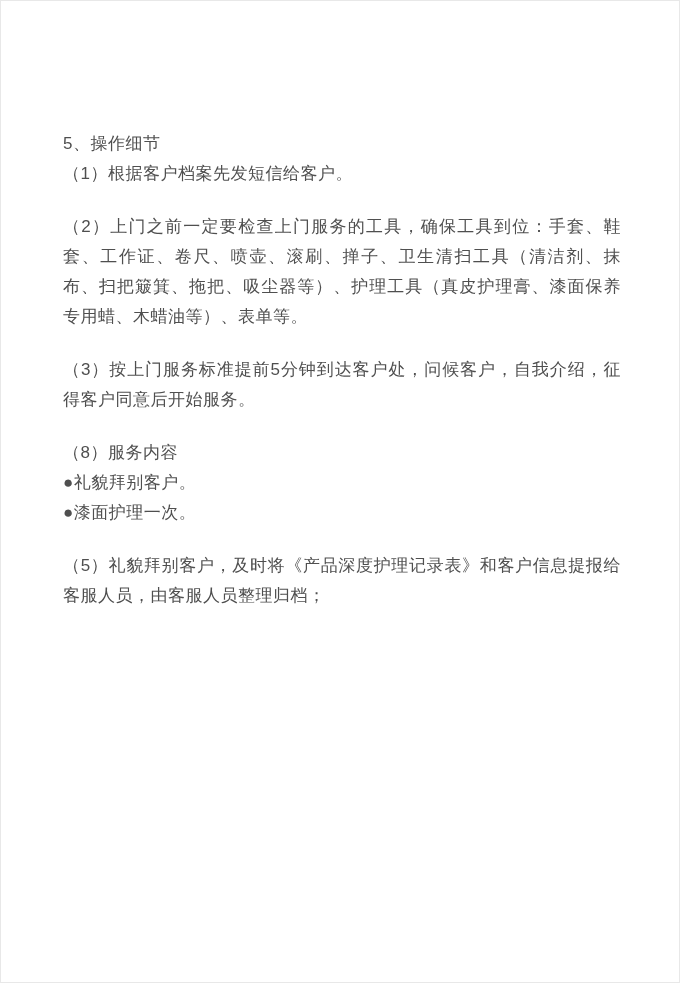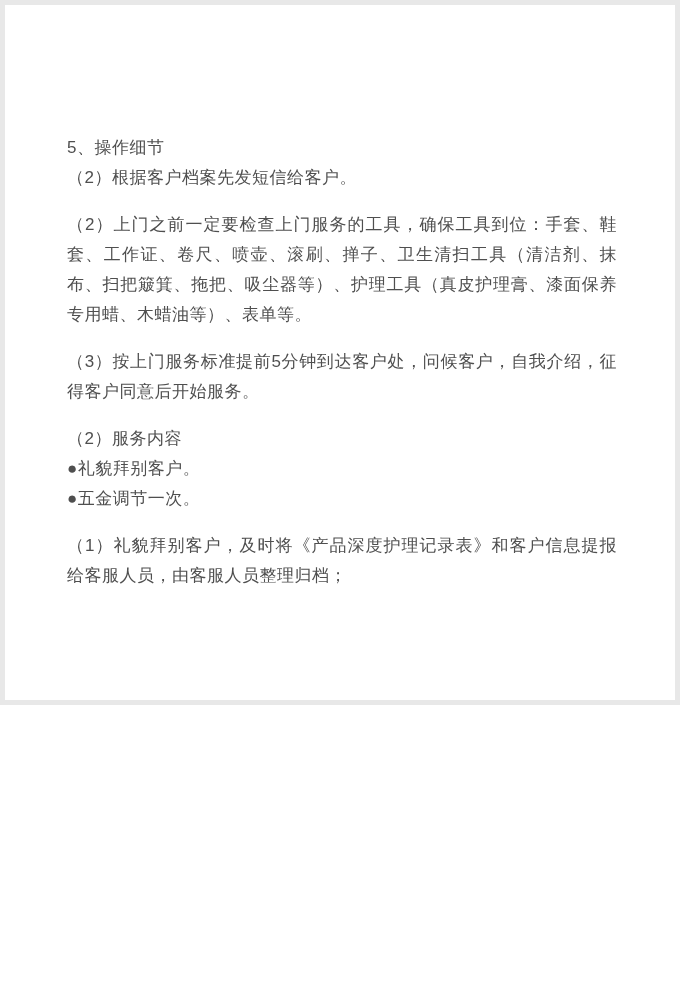--- a/index.html
+++ b/index.html
@@ -3,50 +3,50 @@
 <meta charset="utf-8">
 <style>
   html, body {
     margin: 0;
     padding: 0;
     background: #ffffff;
   }
   .page {
     position: relative;
     width: 680px;
-    height: 705px;
+    height: 983px;
     box-sizing: border-box;
     background: #ffffff;
-    border: 5px solid #15803d;
+    border: 1px solid #15803d;
     overflow: hidden;
     font-family: "Liberation Sans", "DejaVu Sans", sans-serif;
   }
   .doc {
     box-sizing: border-box;
     padding: 128px 58px 0 62px;
     color: #4f4f4f;
   }
   .block {
     font-size: 17px;
     line-height: 30px;
     text-align: justify;
     letter-spacing: 0.5px;
     white-space: pre-wrap;
   }
   .gap {
-    margin-top: 17px;
+    margin-top: 23px;
   }
 </style>
 </head>
 <body>
 
 <div class="page" style="background: rgb(255, 255, 255); border-color: rgb(232, 232, 232);">
   <div class="doc" style="color: rgb(79, 79, 79);">
     <div class="block">5、操作细节</div>
-    <div class="block">（2）根据客户档案先发短信给客户。</div>
+    <div class="block">（1）根据客户档案先发短信给客户。</div>
     <div class="block gap">（2）上门之前一定要检查上门服务的工具，确保工具到位：手套、鞋套、工作证、卷尺、喷壶、滚刷、掸子、卫生清扫工具（清洁剂、抹布、扫把簸箕、拖把、吸尘器等）、护理工具（真皮护理膏、漆面保养专用蜡、木蜡油等）、表单等。</div>
     <div class="block gap">（3）按上门服务标准提前5分钟到达客户处，问候客户，自我介绍，征得客户同意后开始服务。</div>
-    <div class="block gap">（2）服务内容</div>
+    <div class="block gap">（8）服务内容</div>
     <div class="block">●礼貌拜别客户。</div>
-    <div class="block">●五金调节一次。</div>
-    <div class="block gap">（1）礼貌拜别客户，及时将《产品深度护理记录表》和客户信息提报给客服人员，由客服人员整理归档；</div>
+    <div class="block">●漆面护理一次。</div>
+    <div class="block gap">（5）礼貌拜别客户，及时将《产品深度护理记录表》和客户信息提报给客服人员，由客服人员整理归档；</div>
   </div>
 </div>
 
 </body></html>

